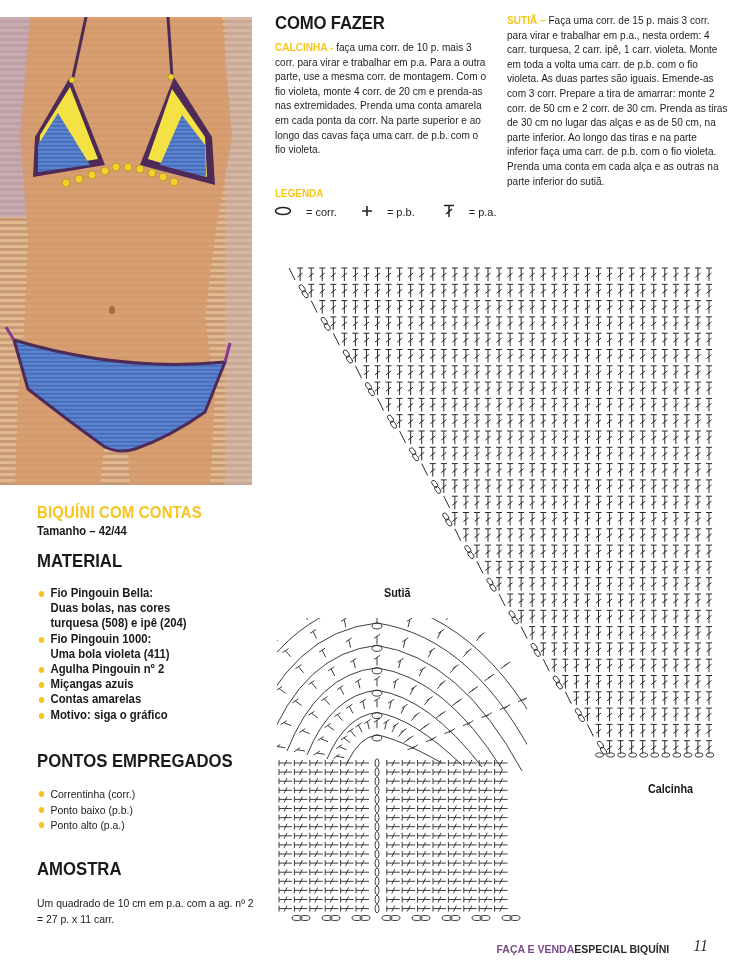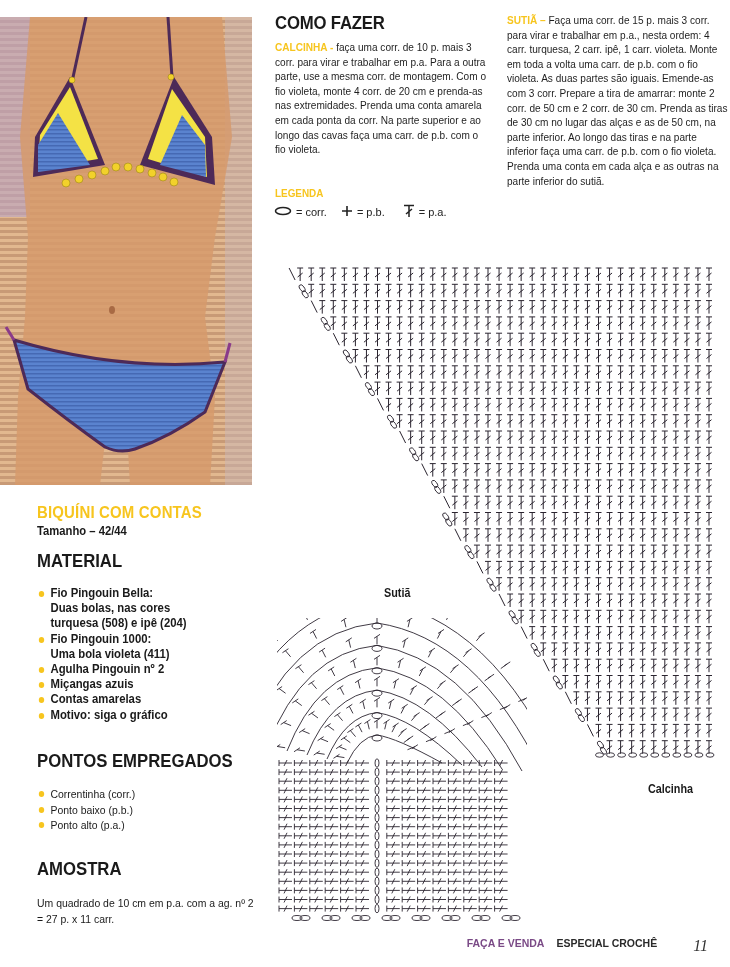--- a/index.html
+++ b/index.html
@@ -12,21 +12,21 @@
     background: linear-gradient(180deg, #c7a88f 0%, #d7b08c 40%, #c9a184 70%, #b98d70 100%); }
   #photo svg { position: absolute; left: 0; top: 0; }
 
   
   .col-title { position: absolute; left: 275px; top: 12px; font-size: 19px; font-weight: bold; letter-spacing: -0.2px; transform: scaleX(0.88); transform-origin: left; }
   .col-text { position: absolute; font-size: 11.2px; line-height: 14.6px; color: #1e1e1e; transform: scaleX(0.9); transform-origin: left top; }
   #calcinha-text { left: 275px; top: 40px; width: 240px; }
   #sutia-text { left: 507px; top: 13px; width: 248px; }
   .yel { color: #f7c51e; font-weight: bold; }
   .legend-title { position: absolute; left: 275px; top: 187px; font-size: 11px; font-weight: bold; color: #f7c51e; transform: scaleX(0.9); transform-origin: left; }
-  .legend { position: absolute; left: 274px; top: 204px; font-size: 11px; display: flex; align-items: center; gap: 4px; color: #222; }
+  .legend { position: absolute; left: 274px; top: 204px; font-size: 11px; display: flex; align-items: center; gap: 14px; color: #222; }
   .legend .sym { display: inline-block; }
 
   
   .title-yellow { position: absolute; left: 37px; top: 503px; font-size: 17px; font-weight: bold; color: #f7c51e; transform: scaleX(0.88); transform-origin: left; letter-spacing: 0.2px; }
   .size-line { position: absolute; left: 37px; top: 524px; font-size: 12.5px; font-weight: bold; transform: scaleX(0.9); transform-origin: left; }
   .h2 { position: absolute; left: 37px; font-size: 19px; font-weight: bold; transform: scaleX(0.88); transform-origin: left; }
   .list { position: absolute; left: 37px; list-style: none; transform: scaleX(0.9); transform-origin: left top; }
   .list li { position: relative; padding-left: 15px; }
   .list li::before { content: ""; position: absolute; left: 2px; width: 6px; height: 6px; border-radius: 50%; background: #f7c51e; }
   #material-list { top: 586px; font-size: 12.6px; font-weight: bold; line-height: 15.2px; }
@@ -36,21 +36,21 @@
   .amostra-text { position: absolute; left: 37px; top: 895px; font-size: 11.6px; line-height: 16px; width: 245px; transform: scaleX(0.9); transform-origin: left top; }
 
   
   #chart-calcinha { position: absolute; left: 276px; top: 262px; }
   #chart-sutia { position: absolute; left: 277px; top: 618px; }
   .chart-label { position: absolute; font-size: 12px; font-weight: bold; transform: scaleX(0.9); transform-origin: left; }
   #label-sutia { left: 384px; top: 586px; }
   #label-calcinha { left: 648px; top: 782px; }
 
   
-  .footer { position: absolute; right: 22px; top: 937px; font-size: 10.5px; font-weight: bold; display: flex; align-items: flex-start; gap: 12px; }
+  .footer { position: absolute; right: 22px; top: 937px; font-size: 10.5px; font-weight: bold; display: flex; align-items: flex-end; gap: 0; }
   .footer .brand1 { color: #7a4a86; }
   .footer .brand2 { color: #2a2a2a; }
   .footer .pg { font-family: "Liberation Serif", serif; font-style: italic; font-weight: normal; font-size: 16px; margin-left: 24px; color: #333; }
 </style>
 </head>
 <body>
 
 <div id="photo">
   <svg width="252" height="468" viewBox="0 0 252 468">
     <defs>
@@ -257,15 +257,15 @@
     <ellipse cx="170" cy="300" rx="5" ry="2.5" fill="none" stroke="#2b2530" stroke-width="0.9"></ellipse>
     <ellipse cx="178" cy="300" rx="5" ry="2.5" fill="none" stroke="#2b2530" stroke-width="0.9"></ellipse>
     <ellipse cx="200" cy="300" rx="5" ry="2.5" fill="none" stroke="#2b2530" stroke-width="0.9"></ellipse>
     <ellipse cx="208" cy="300" rx="5" ry="2.5" fill="none" stroke="#2b2530" stroke-width="0.9"></ellipse>
     <ellipse cx="230" cy="300" rx="5" ry="2.5" fill="none" stroke="#2b2530" stroke-width="0.9"></ellipse>
     <ellipse cx="238" cy="300" rx="5" ry="2.5" fill="none" stroke="#2b2530" stroke-width="0.9"></ellipse>
   </svg>
 
 <div class="footer">
   <span class="brand1">FAÇA E VENDA</span>
-  <span class="brand2">ESPECIAL CROCHÊ</span>
+  <span class="brand2">ESPECIAL BIQUÍNI</span>
   <span class="pg">11</span>
 </div>
 
 </body></html>

